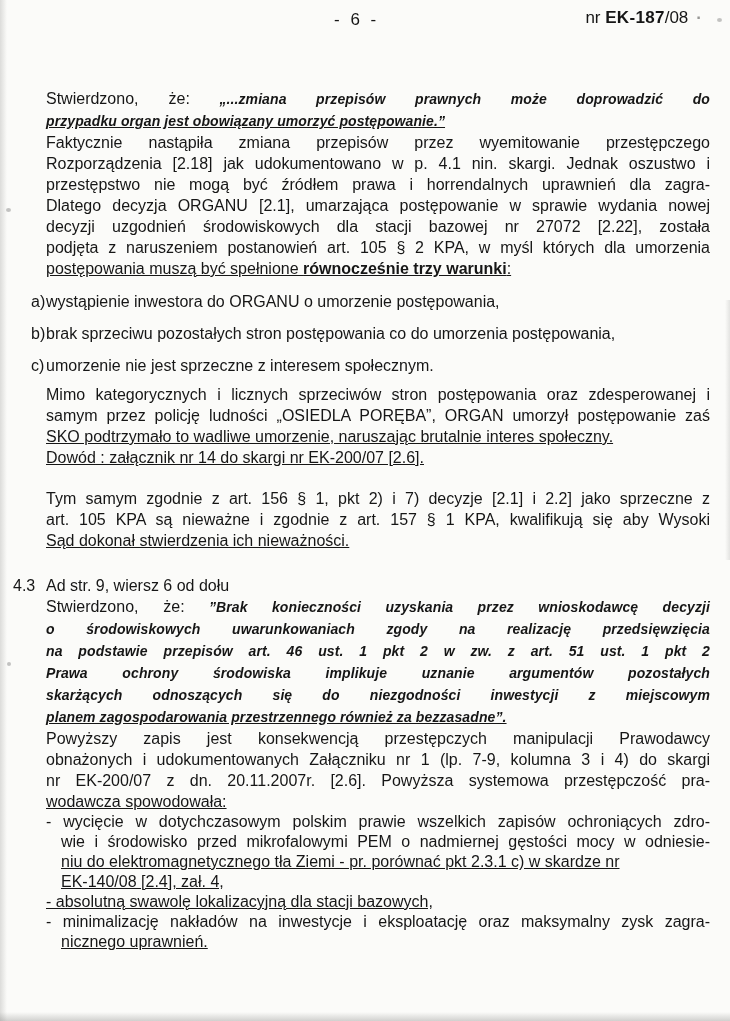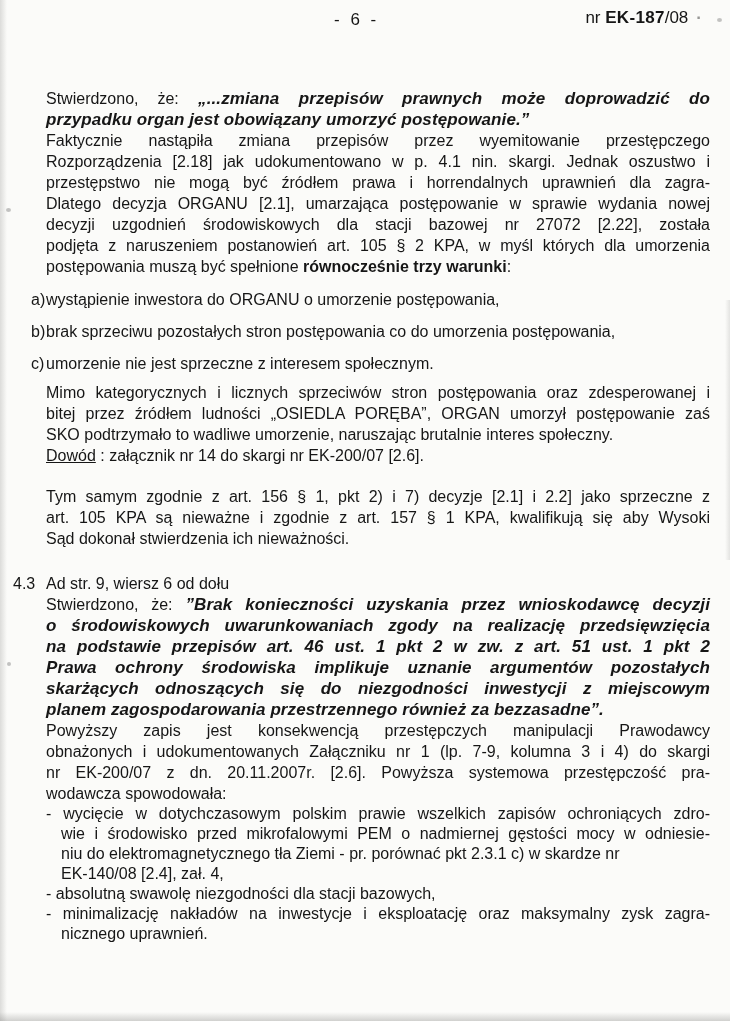--- a/index.html
+++ b/index.html
@@ -49,26 +49,26 @@
     position: absolute; top: 88px; left: 46px; right: 20px;
     line-height: 21px;
   }
   .section { position: relative; }
   .sec-head { position: relative; }
   .sec-num { position: absolute; left: -33px; top: 0; }
   .sec-title { display: block; }
 
   .para { margin: 0; }
   .line { text-align: justify; text-align-last: justify; white-space: normal; }
-  .line.end { text-align-last: left; }
+  .line.end { text-align-last: left; text-decoration: underline; }
   .line.ind { padding-left: 15px; }
 
   .s-n  { font-style: normal; margin-top: 47px; }
   .s-b  { font-weight: 700; }
-  .s-bi { font-weight: 700; font-style: italic; font-size: 17px; letter-spacing: 0.1px; }
+  .s-bi { font-weight: 700; font-style: italic; font-size: 14px; letter-spacing: 0.1px; }
   .s-u  { text-decoration: underline; }
 
   
   .abc-list { margin-top: 12px; }
   .abc-item { position: relative; margin-top: 11px; }
   .abc-item:first-child { margin-top: 0; }
   .abc-marker { position: absolute; left: -15px; top: 0; }
   .abc-text { display: block; }
 
   
@@ -123,21 +123,21 @@
             <span class="abc-marker" data-name="list-marker">b)</span>
             <span class="abc-text" data-name="list-item-text">brak sprzeciwu pozostałych stron postępowania co do umorzenia postępowania,</span>
           </div>
           <div class="abc-item" data-name="list-item">
             <span class="abc-marker" data-name="list-marker">c)</span>
             <span class="abc-text" data-name="list-item-text">umorzenie nie jest sprzeczne z interesem społecznym.</span>
           </div>
         </div>
         <div class="para" data-name="paragraph-mimo">
           <div class="line" data-name="text-line"><span class="s-n" data-name="text-segment">Mimo kategorycznych i licznych sprzeciwów stron postępowania oraz zdesperowanej i</span></div>
-          <div class="line" data-name="text-line"><span class="s-n" data-name="text-segment">bitej przez źródłem ludności „OSIEDLA PORĘBA”,  ORGAN umorzył postępowanie zaś</span></div>
+          <div class="line" data-name="text-line"><span class="s-n" data-name="text-segment">samym przez policję ludności „OSIEDLA PORĘBA”,  ORGAN umorzył postępowanie zaś</span></div>
           <div class="line end" data-name="text-line"><span class="s-n" data-name="text-segment">SKO podtrzymało to wadliwe umorzenie, naruszając brutalnie interes społeczny.</span></div>
           <div class="line end" data-name="text-line"><span class="s-u" data-name="text-segment">Dowód</span><span class="s-n" data-name="text-segment"> : załącznik nr 14 do skargi nr EK-200/07 [2.6].</span></div>
         </div>
         <div class="para" data-name="paragraph-tym-samym">
           <div class="line" data-name="text-line"><span class="s-n" data-name="text-segment">Tym samym zgodnie z art. 156 § 1, pkt 2) i 7) decyzje [2.1] i 2.2] jako sprzeczne z</span></div>
           <div class="line" data-name="text-line"><span class="s-n" data-name="text-segment">art. 105 KPA są nieważne i zgodnie z art. 157 § 1 KPA, kwalifikują się aby Wysoki</span></div>
           <div class="line end" data-name="text-line"><span class="s-n" data-name="text-segment">Sąd dokonał stwierdzenia ich nieważności.</span></div>
         </div>
       </div>
       <div class="section" data-name="section-4-3">
@@ -159,21 +159,21 @@
           <div class="line" data-name="text-line"><span class="s-n" data-name="text-segment">nr EK-200/07 z dn. 20.11.2007r. [2.6].  Powyższa systemowa przestępczość pra-</span></div>
           <div class="line end" data-name="text-line"><span class="s-n" data-name="text-segment">wodawcza spowodowała:</span></div>
         </div>
         <div class="para" data-name="bullet-wyciecie">
           <div class="line" data-name="text-line"><span class="s-n" data-name="text-segment">- wycięcie w dotychczasowym polskim prawie wszelkich zapisów ochroniących  zdro-</span></div>
           <div class="line ind" data-name="text-line"><span class="s-n" data-name="text-segment">wie i środowisko przed mikrofalowymi PEM o nadmiernej gęstości mocy w odniesie-</span></div>
           <div class="line end ind" data-name="text-line"><span class="s-n" data-name="text-segment">niu do elektromagnetycznego tła Ziemi - pr. porównać pkt 2.3.1 c) w skardze nr</span></div>
           <div class="line end ind" data-name="text-line"><span class="s-n" data-name="text-segment">EK-140/08  [2.4], zał. 4,</span></div>
         </div>
         <div class="para" data-name="bullet-absolutna">
-          <div class="line end" data-name="text-line"><span class="s-n" data-name="text-segment">- absolutną swawolę niezgodności dla stacji bazowych,</span></div>
+          <div class="line end" data-name="text-line"><span class="s-n" data-name="text-segment">- absolutną swawolę lokalizacyjną dla stacji bazowych,</span></div>
         </div>
         <div class="para" data-name="bullet-minimalizacja">
           <div class="line" data-name="text-line"><span class="s-n" data-name="text-segment">-  minimalizację nakładów na inwestycje i eksploatację oraz maksymalny zysk zagra-</span></div>
           <div class="line end ind" data-name="text-line"><span class="s-n" data-name="text-segment">nicznego uprawnień.</span></div>
         </div>
       </div>
     </main>
 
 </div>
 

